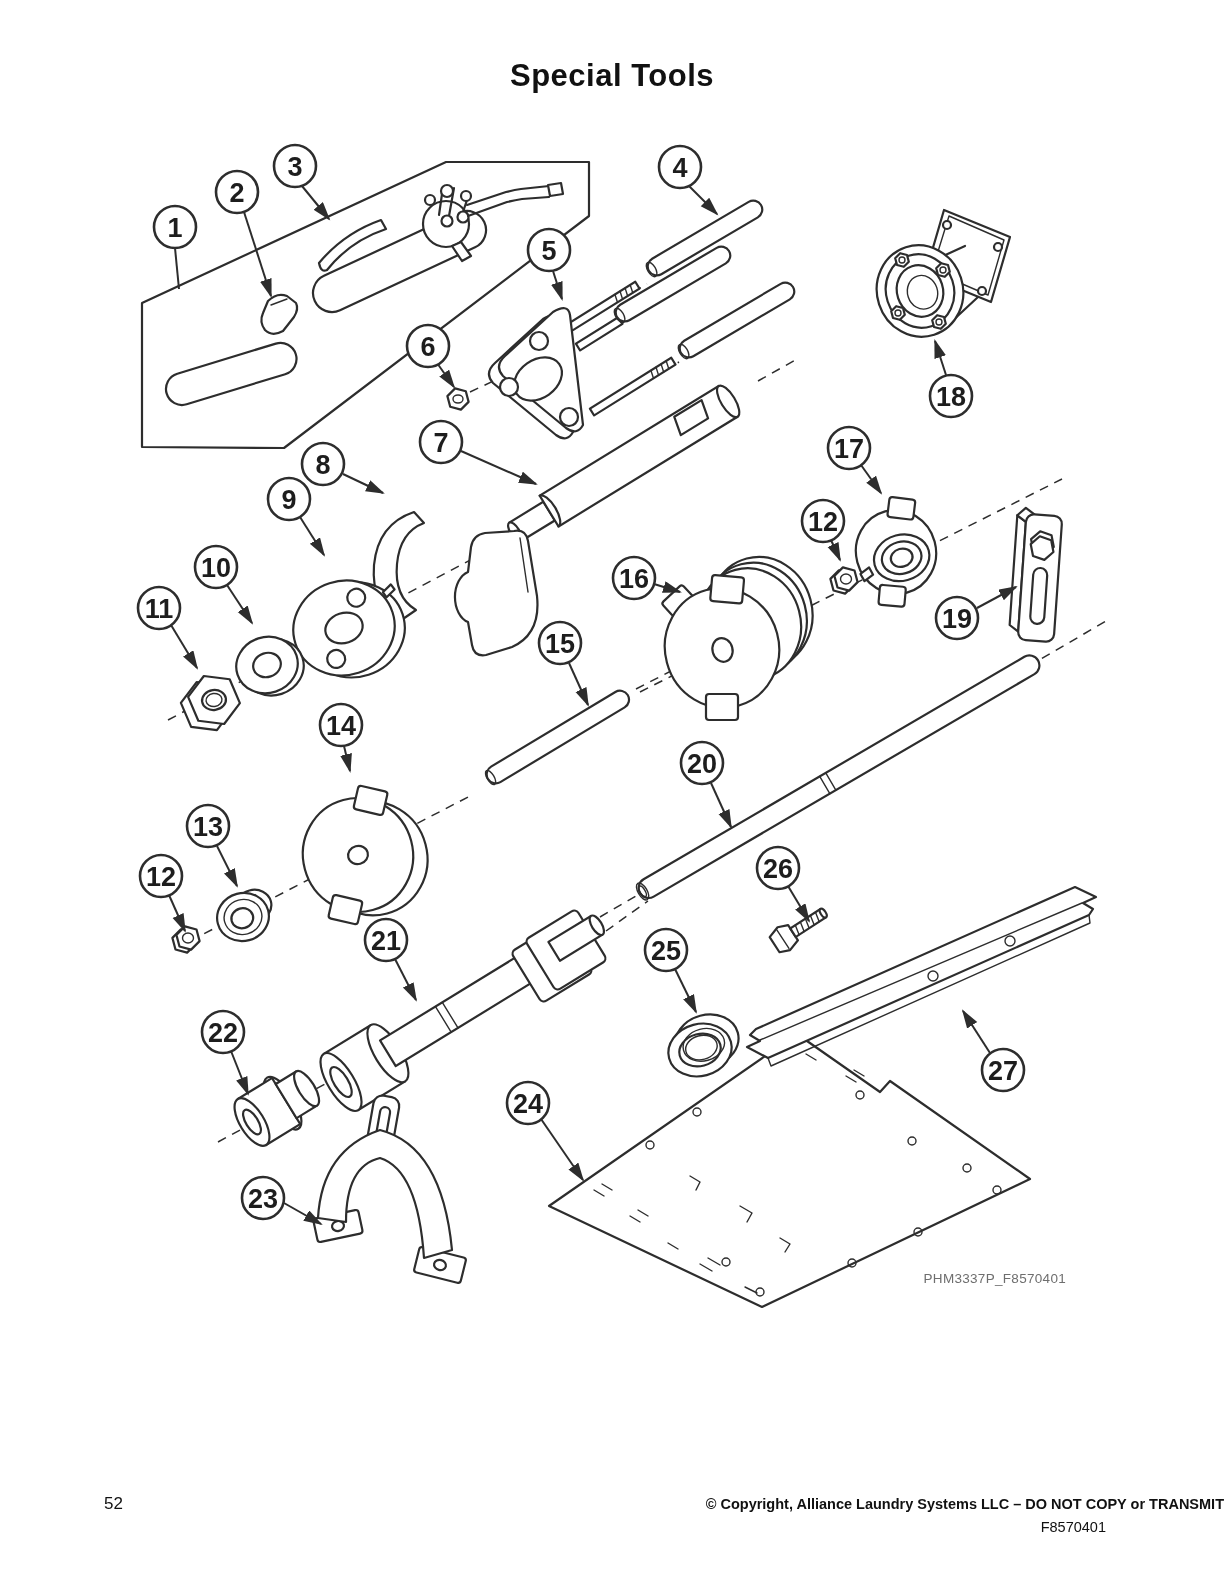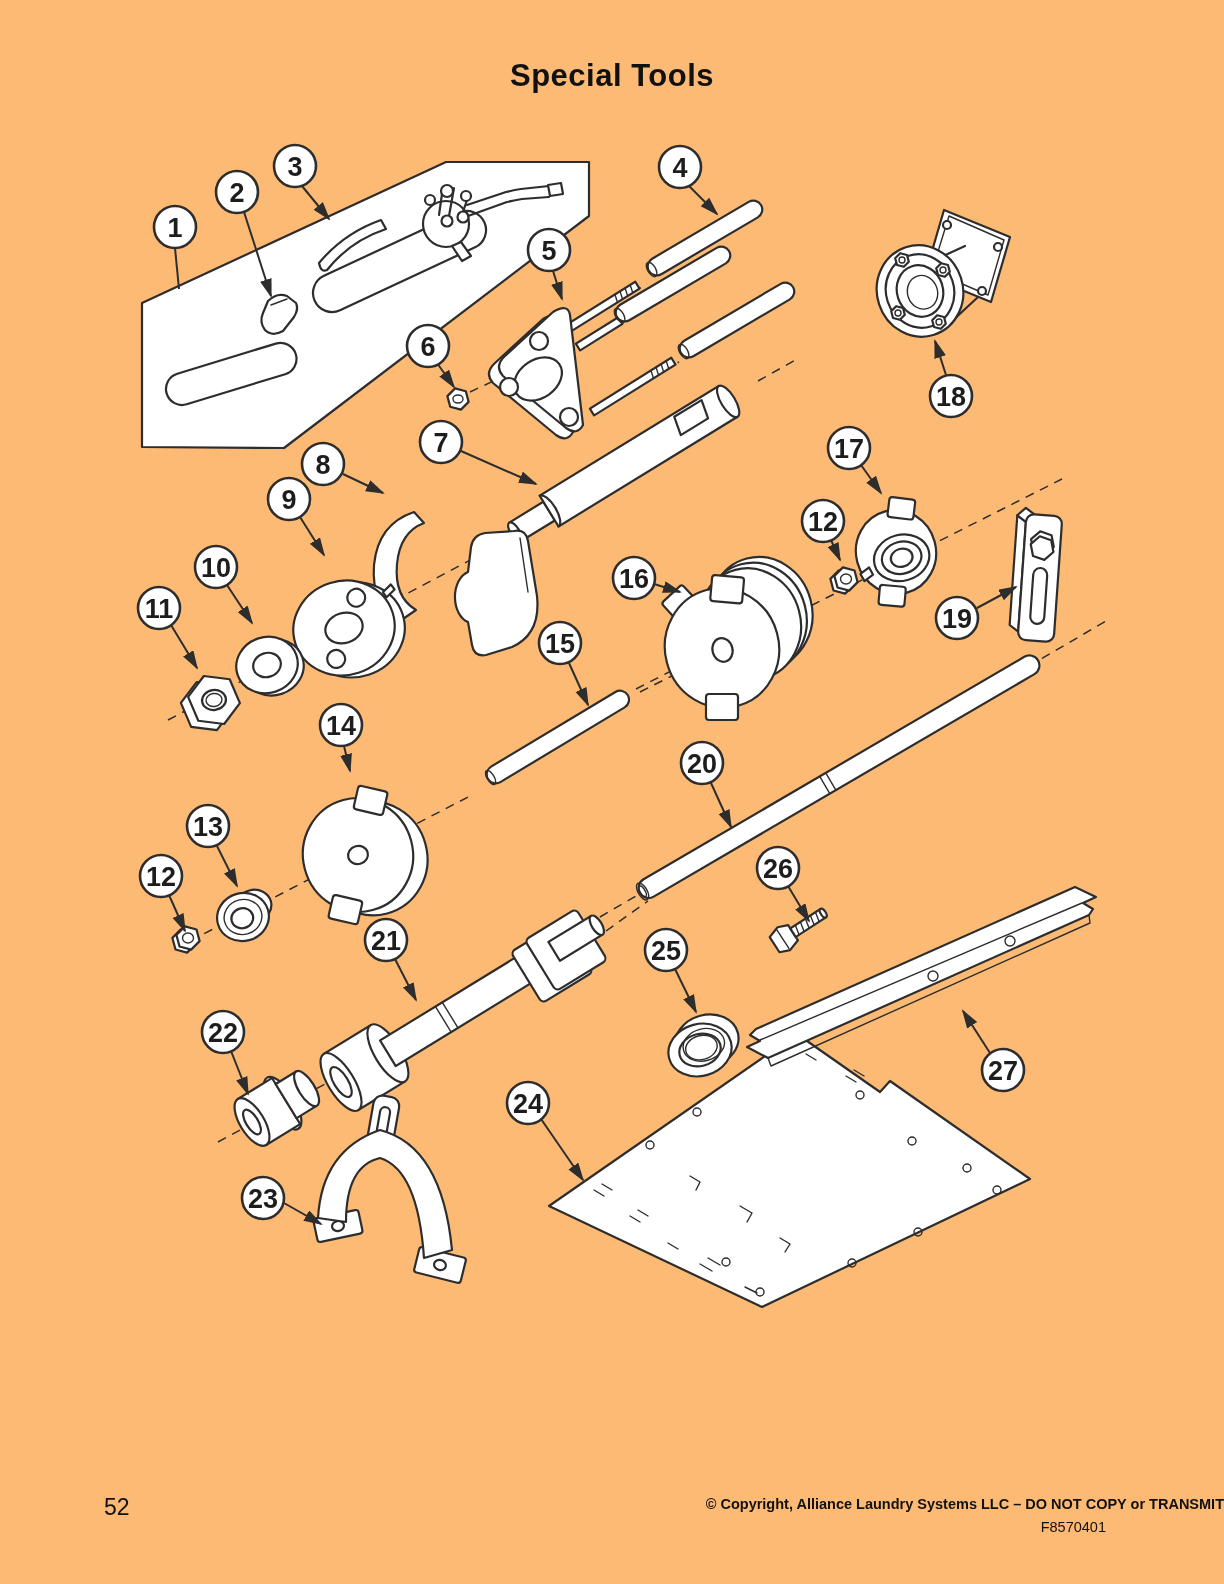--- a/index.html
+++ b/index.html
@@ -1,30 +1,30 @@
 <!DOCTYPE html>
 <html><head>
 <meta charset="utf-8">
 <style>
   html,body{margin:0;padding:0;background:#e8e8e8;}
   .page{
-    position:relative;width:1224px;height:1584px;background:#fdba74;
+    position:relative;width:1224px;height:1584px;background:#ffffff;
     margin:0 auto;font-family:"Liberation Sans",sans-serif;overflow:hidden;
   }
   .title{
     position:absolute;top:58px;left:0;width:100%;text-align:center;
     font-size:31px;font-weight:bold;color:#111;letter-spacing:.5px;
   }
   svg.diagram{position:absolute;left:0;top:0;}
   .figcode{
     position:absolute;top:1271px;left:0;width:1066px;text-align:right;
     font-size:13.5px;color:#6e6e6e;letter-spacing:.3px;
   }
   .footer{position:absolute;top:1494px;left:0;width:100%;height:30px;font-size:14.5px;color:#111;}
-  .footer .pgnum{position:absolute;left:104px;top:0;font-size:23px;}
+  .footer .pgnum{position:absolute;left:104px;top:0;font-size:17px;}
   .footer .copy{position:absolute;left:0;width:100%;text-align:right;top:2px;font-weight:bold;font-size:14.5px;}
   .footer .docnum{position:absolute;right:118px;top:2px;font-size:14.5px;margin-top:23px;}
   
   .s{fill:#fff;stroke:#2d2d2d;stroke-width:2.2;stroke-linejoin:round;stroke-linecap:round;}
   .l{fill:none;stroke:#2d2d2d;stroke-width:2.2;stroke-linejoin:round;stroke-linecap:round;}
   .t{fill:none;stroke:#2d2d2d;stroke-width:1.4;stroke-linejoin:round;stroke-linecap:round;}
   .d{fill:none;stroke:#2d2d2d;stroke-width:1.5;stroke-dasharray:9 7;}
   .ld{fill:none;stroke:#2d2d2d;stroke-width:2;}
   .co{fill:#fff;stroke:#2d2d2d;stroke-width:2.6;}
   .cn{font-family:"Liberation Sans",sans-serif;font-size:27px;font-weight:bold;fill:#1d1d1d;text-anchor:middle;}
@@ -511,19 +511,20 @@
           <circle class="co" cx="778" cy="868" r="21"></circle>
           <text class="cn" x="778" y="878">26</text>
         </g>
       <g>
           <circle class="co" cx="1003" cy="1070" r="21"></circle>
           <text class="cn" x="1003" y="1080">27</text>
         </g>
     </g>
   </svg>
 
+  <div class="figcode">PHM3337P_F8570401</div>
 
   <div class="footer">
     <span class="pgnum">52</span>
     <span class="copy">© Copyright, Alliance Laundry Systems LLC – DO NOT COPY or TRANSMIT</span>
     <span class="docnum">F8570401</span>
   </div>
 </div>
 
 </body></html>

